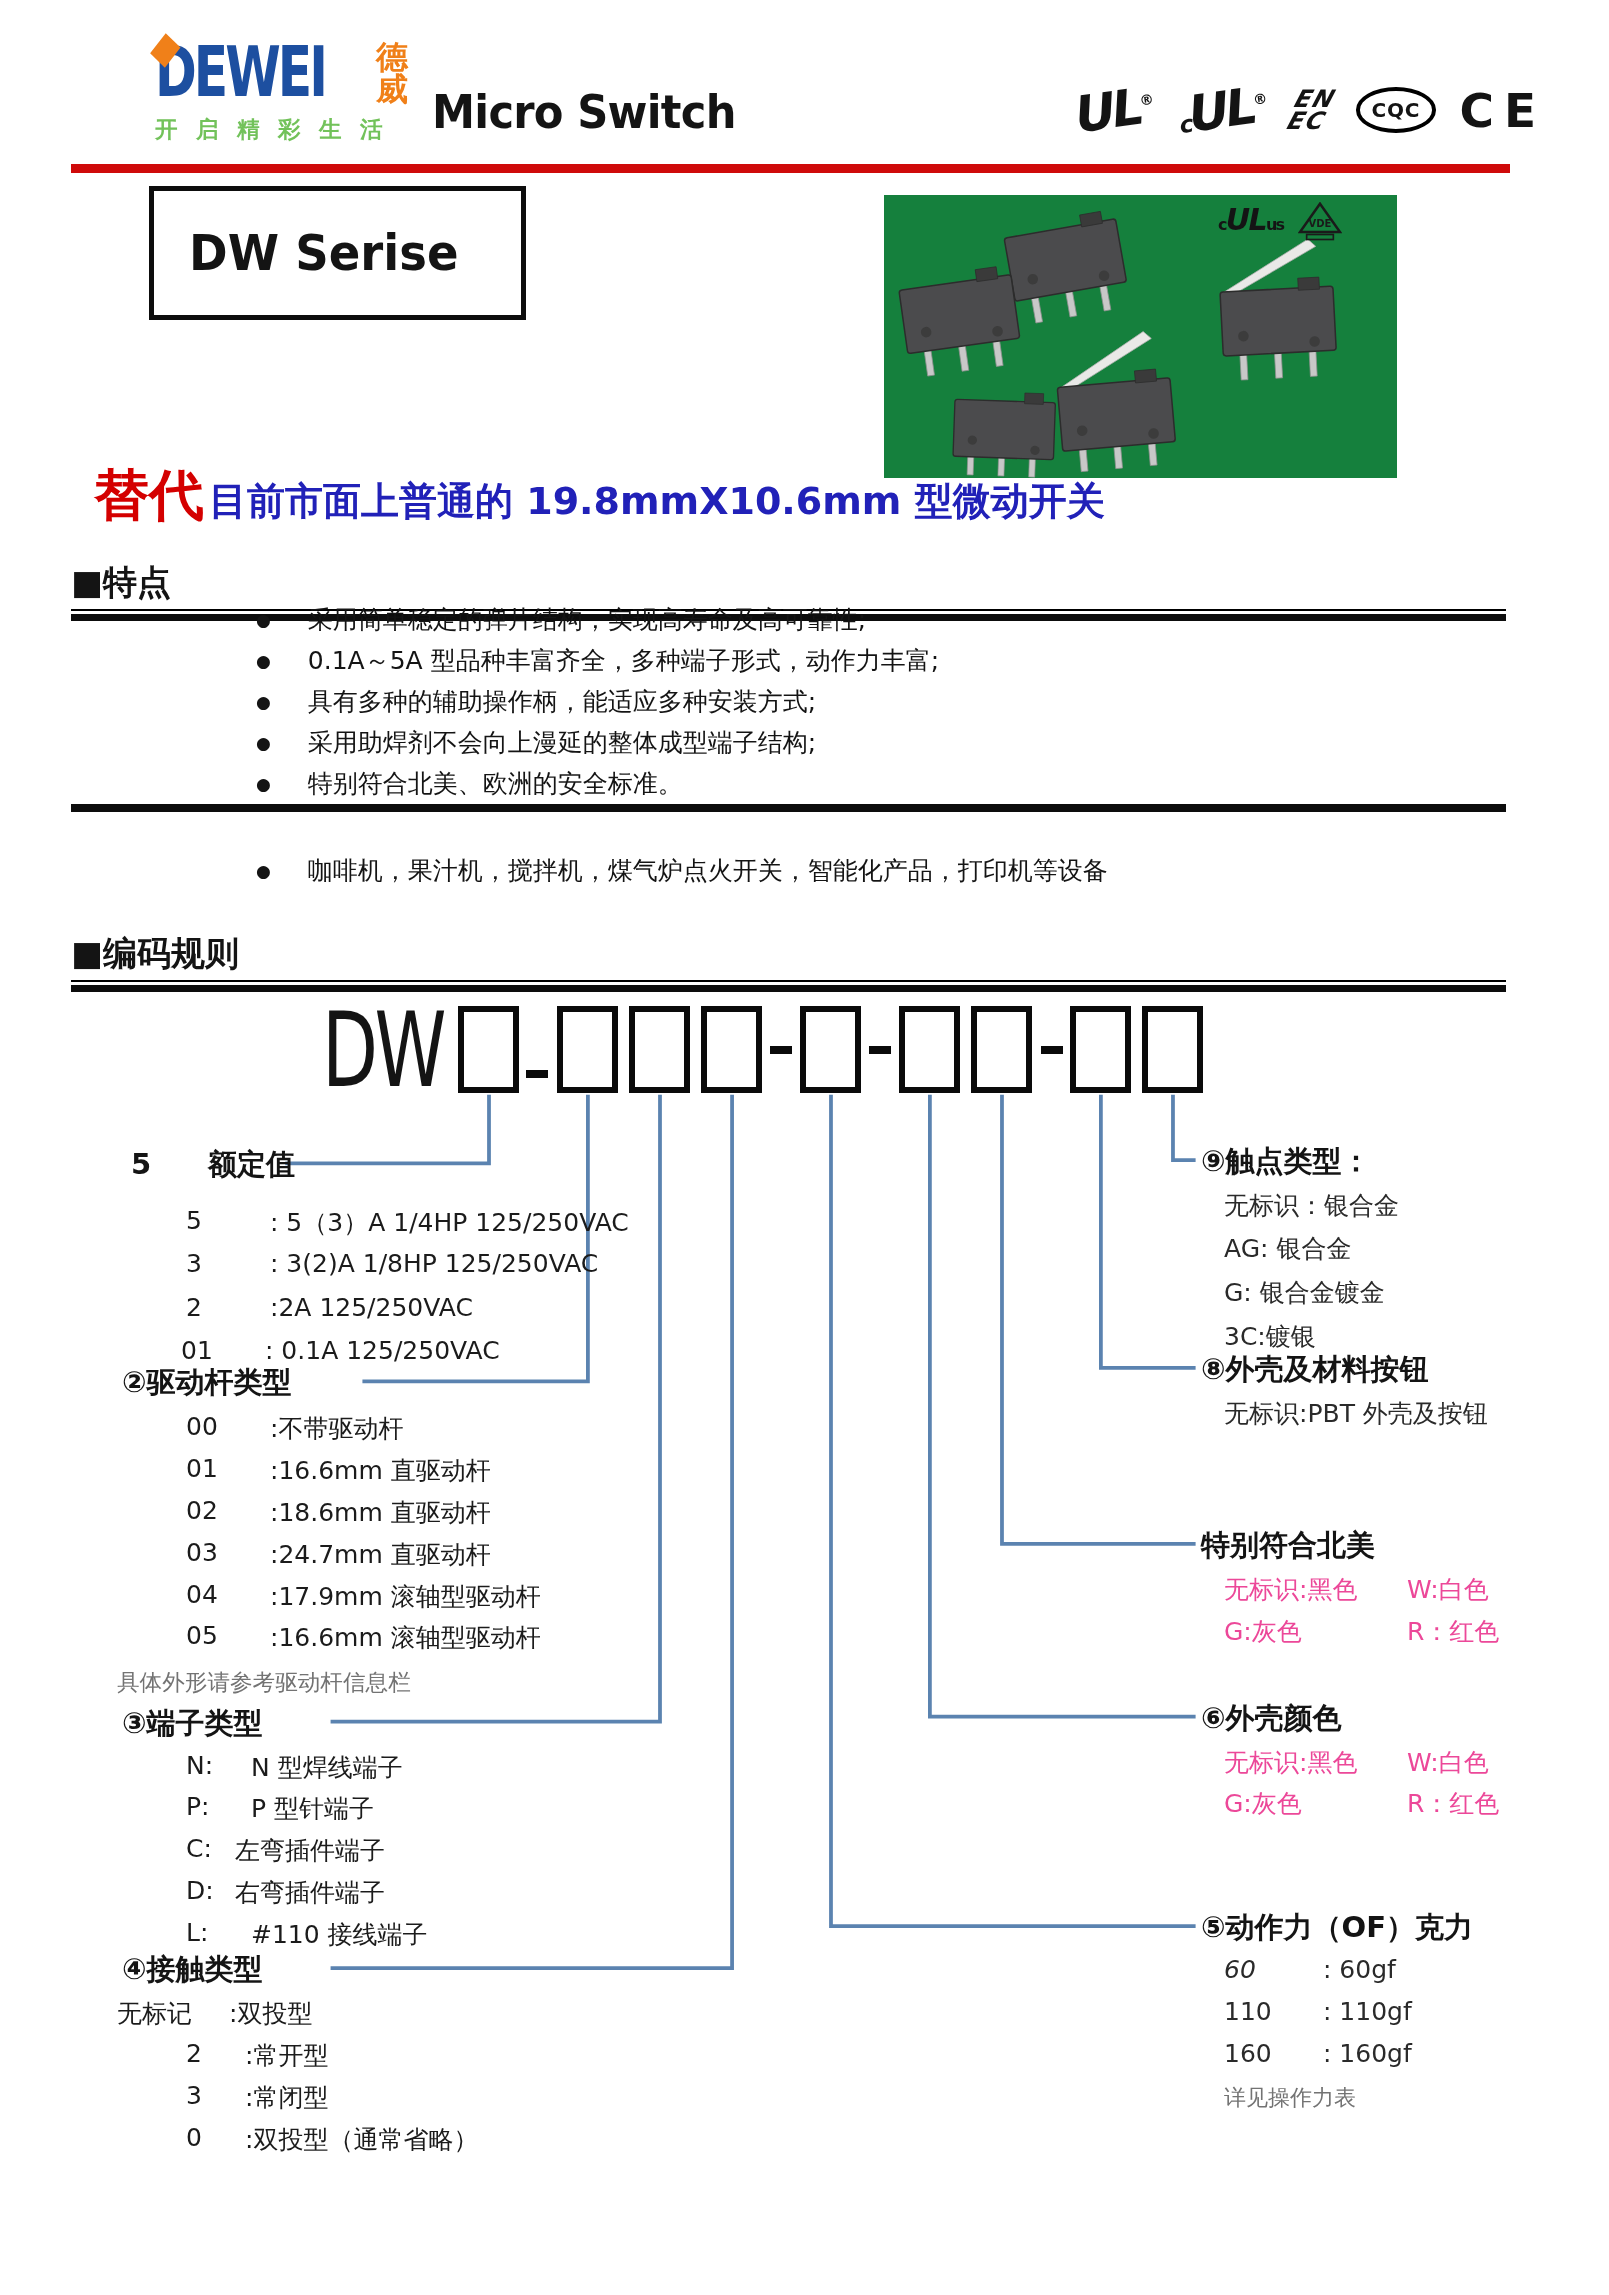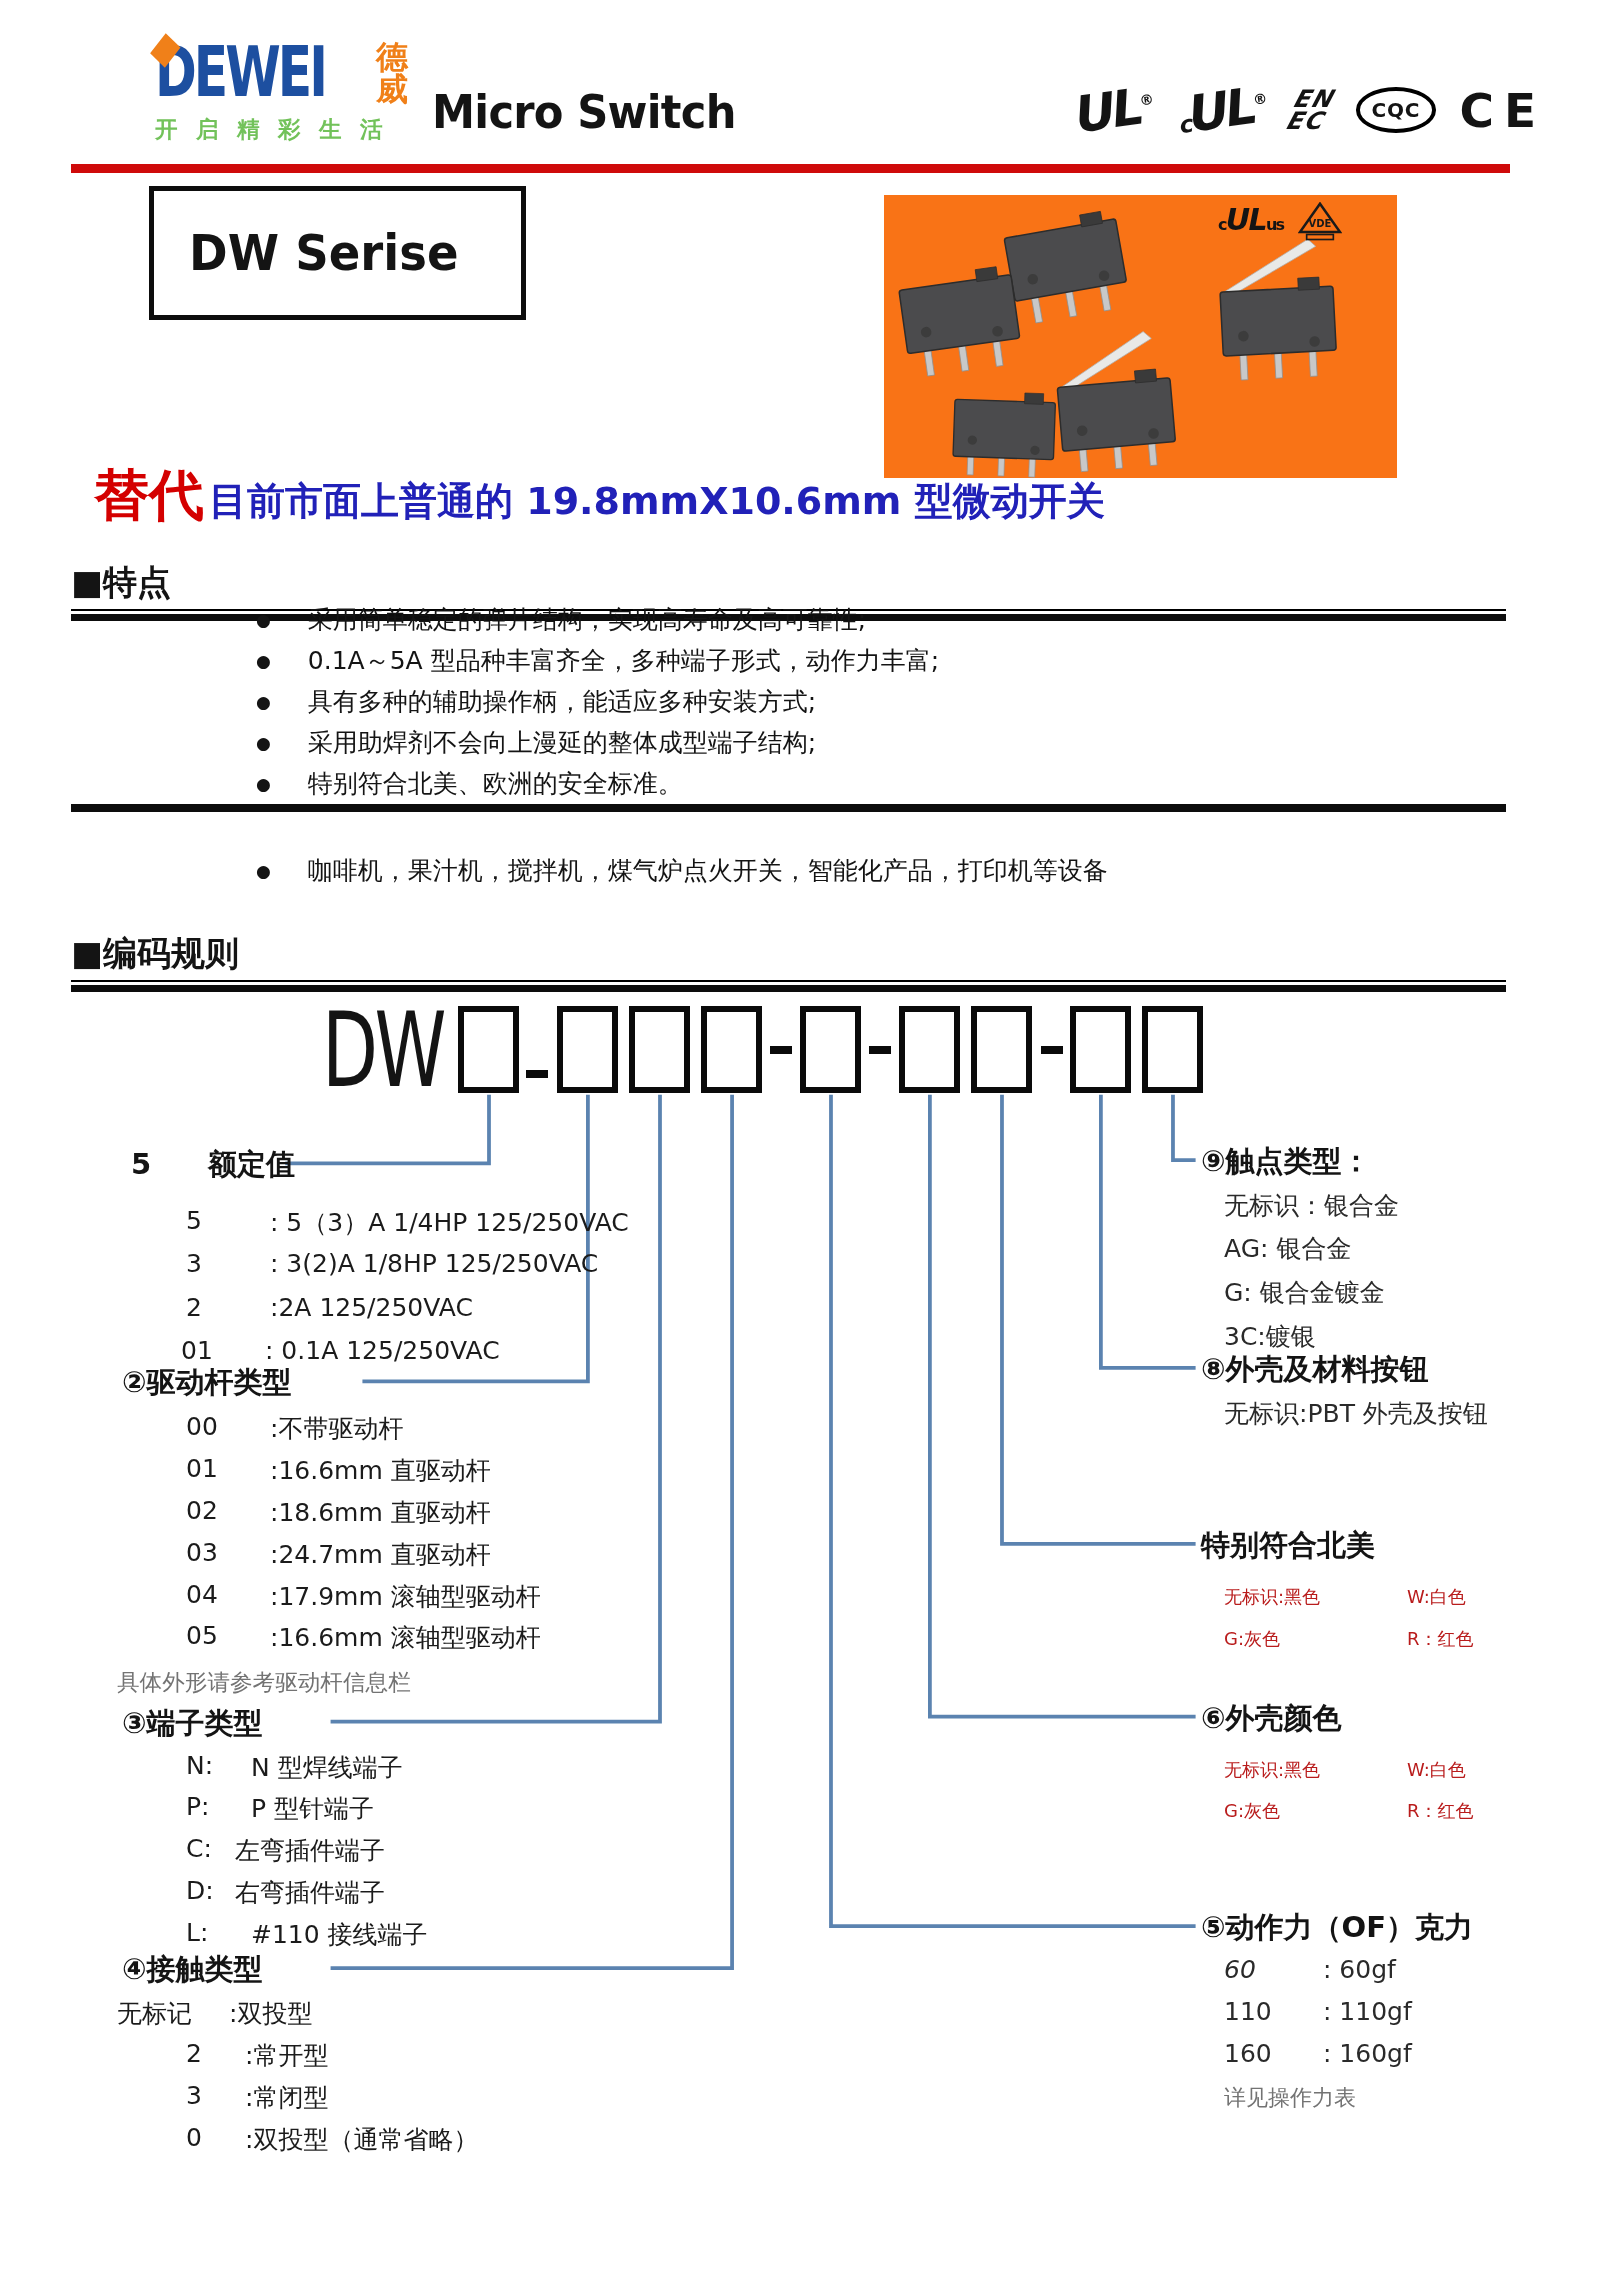--- a/index.html
+++ b/index.html
@@ -26,21 +26,21 @@
   .cert-enec{display:flex;flex-direction:column;font-size:24px;font-weight:900;font-style:italic;
              line-height:0.92;transform:skewX(-18deg);letter-spacing:1.7px;}
   .cert-cqc{border:4.2px solid #000;border-radius:50%;padding:6.7px 11.7px;font-weight:700;font-size:20px;letter-spacing:0.8px;}
   .cert-ce{font-size:47px;font-weight:600;letter-spacing:10px;}
   .red-bar{left:71px;top:164px;width:1439px;height:9.2px;background:#cf0a0a;}
 
   
   .series-box{left:149px;top:186px;width:367px;height:124px;border:5.9px solid #0d0d0d;
               display:flex;align-items:center;}
   .series-box span{font-size:49px;font-weight:bold;margin-left:35px;transform:scaleX(0.95);transform-origin:left center;}
-  .photo{left:884px;top:195px;width:513px;height:283px;background:#f97316;}
+  .photo{left:884px;top:195px;width:513px;height:283px;background:#15803d;}
   .photo-marks{position:absolute;left:334px;top:6.7px;display:flex;align-items:flex-start;gap:15px;}
   .mark-culus{font-weight:900;font-style:italic;font-size:30px;letter-spacing:-1.7px;}
   .mark-small{font-size:16px;font-weight:900;font-style:normal;}
 
   
   .headline{left:94px;top:459px;white-space:nowrap;}
   .hl-red{font-size:55px;font-weight:bold;color:#d40000;}
   .hl-blue{font-size:38px;font-weight:bold;color:#2121b8;margin-left:5px;}
 
   
@@ -57,21 +57,21 @@
   .code-prefix{left:322px;top:1003px;font-size:104px;line-height:0.92;font-weight:400;
                letter-spacing:-5px;transform:scaleX(0.70);transform-origin:left top;}
   .cbox{position:absolute;top:1006px;width:49px;height:75px;border:6.7px solid #0a0a0a;background:#fff;}
   .cdash{position:absolute;width:22px;height:7.5px;background:#0a0a0a;}
   .conn{position:absolute;left:0;top:0;z-index:1;pointer-events:none;}
   .lg-head{position:absolute;font-size:29px;font-weight:bold;white-space:nowrap;z-index:2;}
   .lg-num{display:inline-block;width:77px;font-weight:bold;}
   .li-row{position:absolute;display:flex;font-size:25px;white-space:nowrap;z-index:2;color:#1b1b1b;}
   .li-code{display:inline-block;width:84px;}
   .ri-row{position:absolute;font-size:25px;white-space:nowrap;z-index:2;color:#2a2a2a;}
-  .ri-cols{position:absolute;display:flex;font-size:18px;white-space:nowrap;z-index:2;color:#b91c1c;margin-top:12px;}
+  .ri-cols{position:absolute;display:flex;font-size:25px;white-space:nowrap;z-index:2;color:#ec4899;}
   .rc1{display:inline-block;width:183px;}
   .note{position:absolute;font-size:22px;color:#737373;white-space:nowrap;z-index:2;}
 </style>
 </head>
 <body>
 
 <div class="page">
 
   <div class="abs logo">
     <div class="logo-row">

